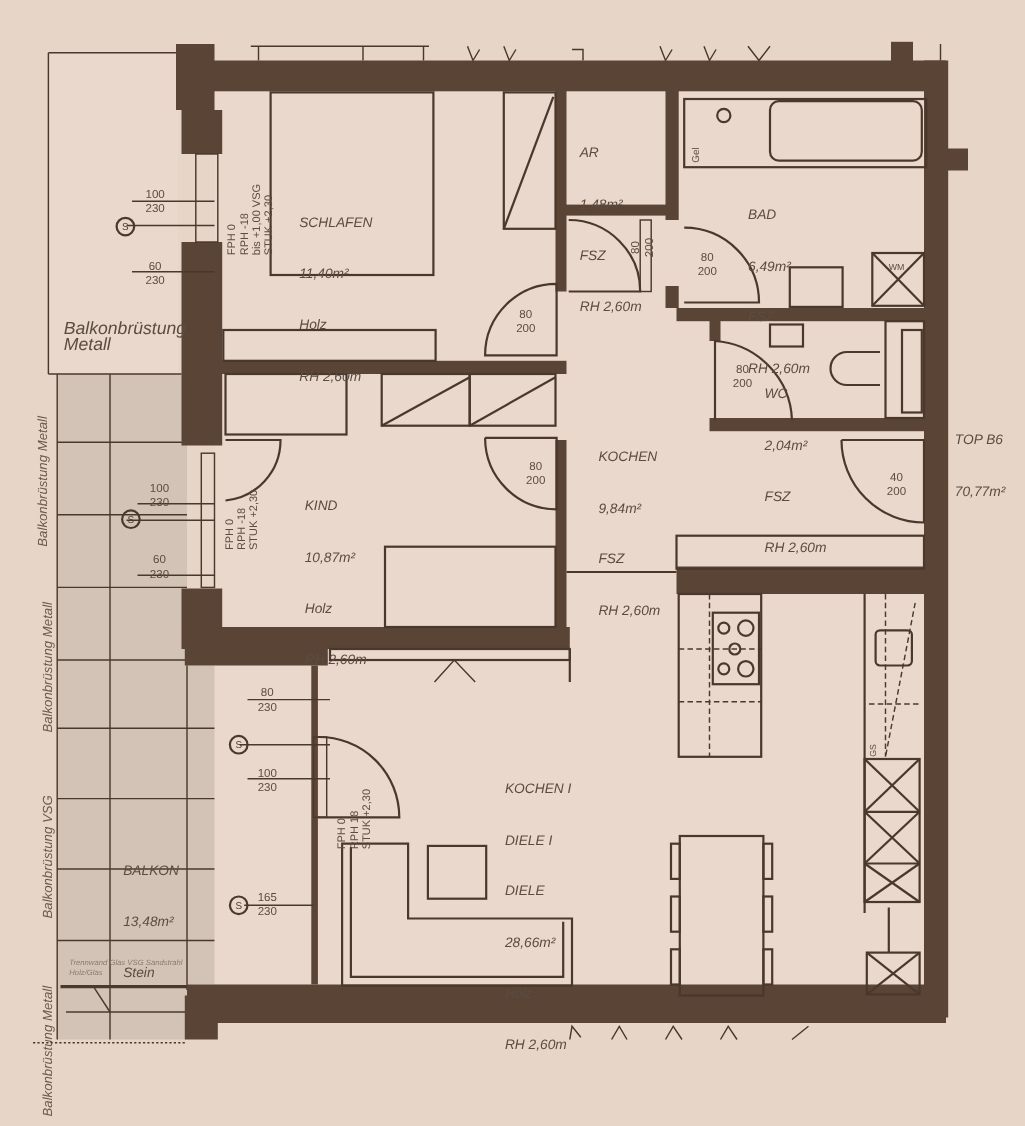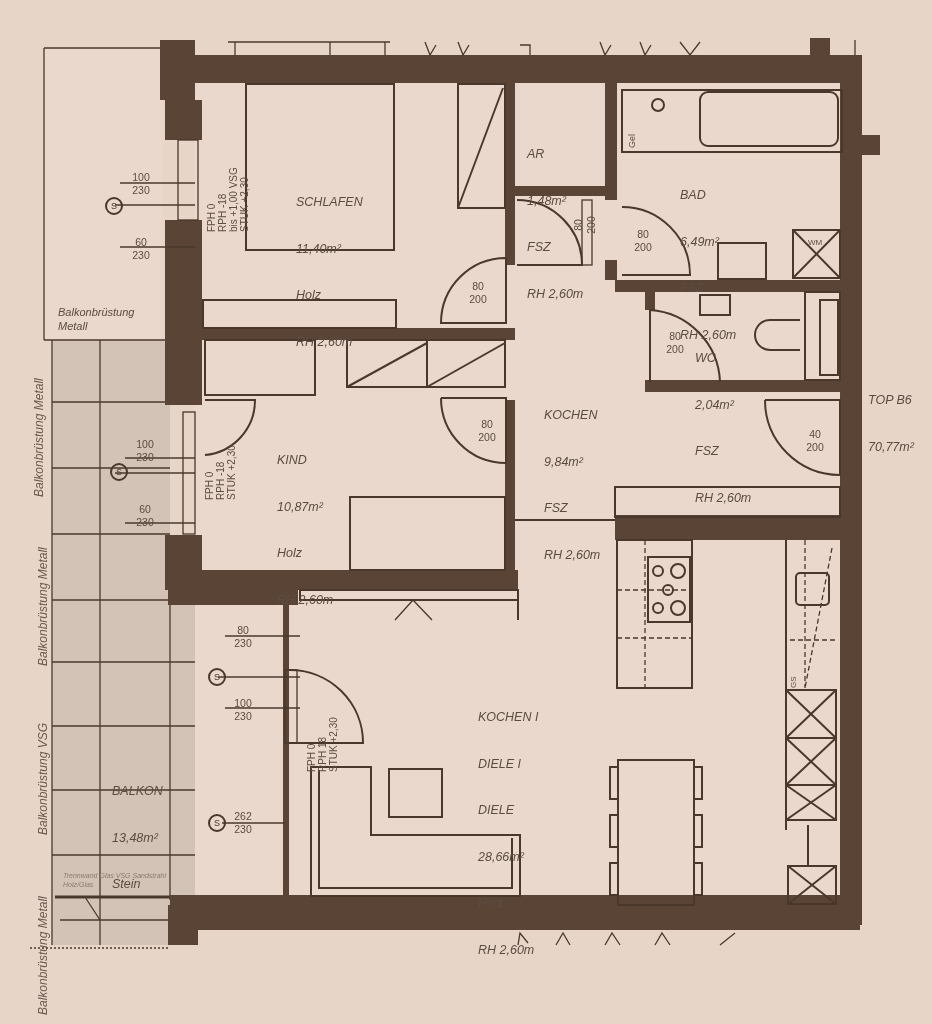--- a/index.html
+++ b/index.html
@@ -219,27 +219,27 @@
     <line x1="115" y1="473" x2="195" y2="473"></line>
     <line x1="125" y1="523" x2="195" y2="523"></line>
     <line x1="225" y1="636" x2="300" y2="636"></line>
     <line x1="218" y1="677" x2="300" y2="677"></line>
     <line x1="225" y1="708" x2="300" y2="708"></line>
     <line x1="222" y1="823" x2="285" y2="823"></line>
     <line x1="500" y1="237" x2="470" y2="287" opacity="0"></line>
   </g>
 </svg>
 
-<div class="lbl" style="left:296px;top:164px">
+<div class="lbl" style="left:272px;top:164px">
   <div>SCHLAFEN</div>
   <div>11,40m²</div>
   <div>Holz</div>
   <div>RH 2,60m</div>
 </div>
-<div class="lbl" style="left:527px;top:116px">
+<div class="lbl" style="left:527px;top:101px">
   <div>AR</div>
   <div>1,48m²</div>
   <div>FSZ</div>
   <div>RH 2,60m</div>
 </div>
 <div class="lbl" style="left:680px;top:157px">
   <div>BAD</div>
   <div>6,49m²</div>
   <div>FSZ</div>
   <div>RH 2,60m</div>
@@ -255,21 +255,21 @@
   <div>9,84m²</div>
   <div>FSZ</div>
   <div>RH 2,60m</div>
 </div>
 <div class="lbl" style="left:277px;top:422px">
   <div>KIND</div>
   <div>10,87m²</div>
   <div>Holz</div>
   <div>RH 2,60m</div>
 </div>
-<div class="lbl" style="left:478px;top:679px">
+<div class="lbl" style="left:459px;top:679px">
   <div>KOCHEN I</div>
   <div>DIELE I</div>
   <div>DIELE</div>
   <div>28,66m²</div>
   <div>Holz</div>
   <div>RH 2,60m</div>
 </div>
 <div class="lbl" style="left:112px;top:753px">
   <div>BALKON</div>
   <div>13,48m²</div>
@@ -323,21 +323,21 @@
   </div>
 <div class="dim" style="left:228px;top:624px">
     <div>80</div>
     <div>230</div>
   </div>
 <div class="dim" style="left:228px;top:697px">
     <div>100</div>
     <div>230</div>
   </div>
 <div class="dim" style="left:228px;top:810px">
-    <div>262</div>
+    <div>165</div>
     <div>230</div>
   </div>
 
 <div class="vtxt" style="left:206px;top:232px">
   <div>FPH 0</div>
     <div>RPH -18</div>
     <div>bis +1,00 VSG</div>
     <div>STUK +2,30</div>
 </div>
 <div class="vtxt" style="left:204px;top:500px">
@@ -349,21 +349,21 @@
   <div>FPH 0</div>
     <div>RPH 18</div>
     <div>STUK +2,30</div>
 </div>
 
 <div class="sym" style="left:105px;top:197px">S</div>
 <div class="sym" style="left:110px;top:463px">S</div>
 <div class="sym" style="left:208px;top:668px">S</div>
 <div class="sym" style="left:208px;top:814px">S</div>
 
-<div class="lbl" style="left:58px;top:305px;font-size:11px;line-height:14px">Balkonbrüstung
+<div class="lbl" style="left:58px;top:293px;font-size:16px;line-height:14px">Balkonbrüstung
 Metall</div>
 <div class="vlbl" style="left:32px;top:497px">Balkonbrüstung Metall</div>
 <div class="vlbl" style="left:36px;top:666px">Balkonbrüstung Metall</div>
 <div class="vlbl" style="left:36px;top:835px">Balkonbrüstung VSG</div>
 <div class="vlbl" style="left:36px;top:1015px">Balkonbrüstung Metall</div>
 <div class="lbl" style="left:63px;top:871px;font-size:7px;line-height:9px;color:#8a7a6f">Trennwand Glas VSG Sandstrahl
 Holz/Glas</div>
 
 <div class="vtxt" style="left:627px;top:148px;font-size:9px">Gel</div>
 <div class="lbl" style="left:808px;top:235px;font-size:8px;font-style:normal">WM</div>

